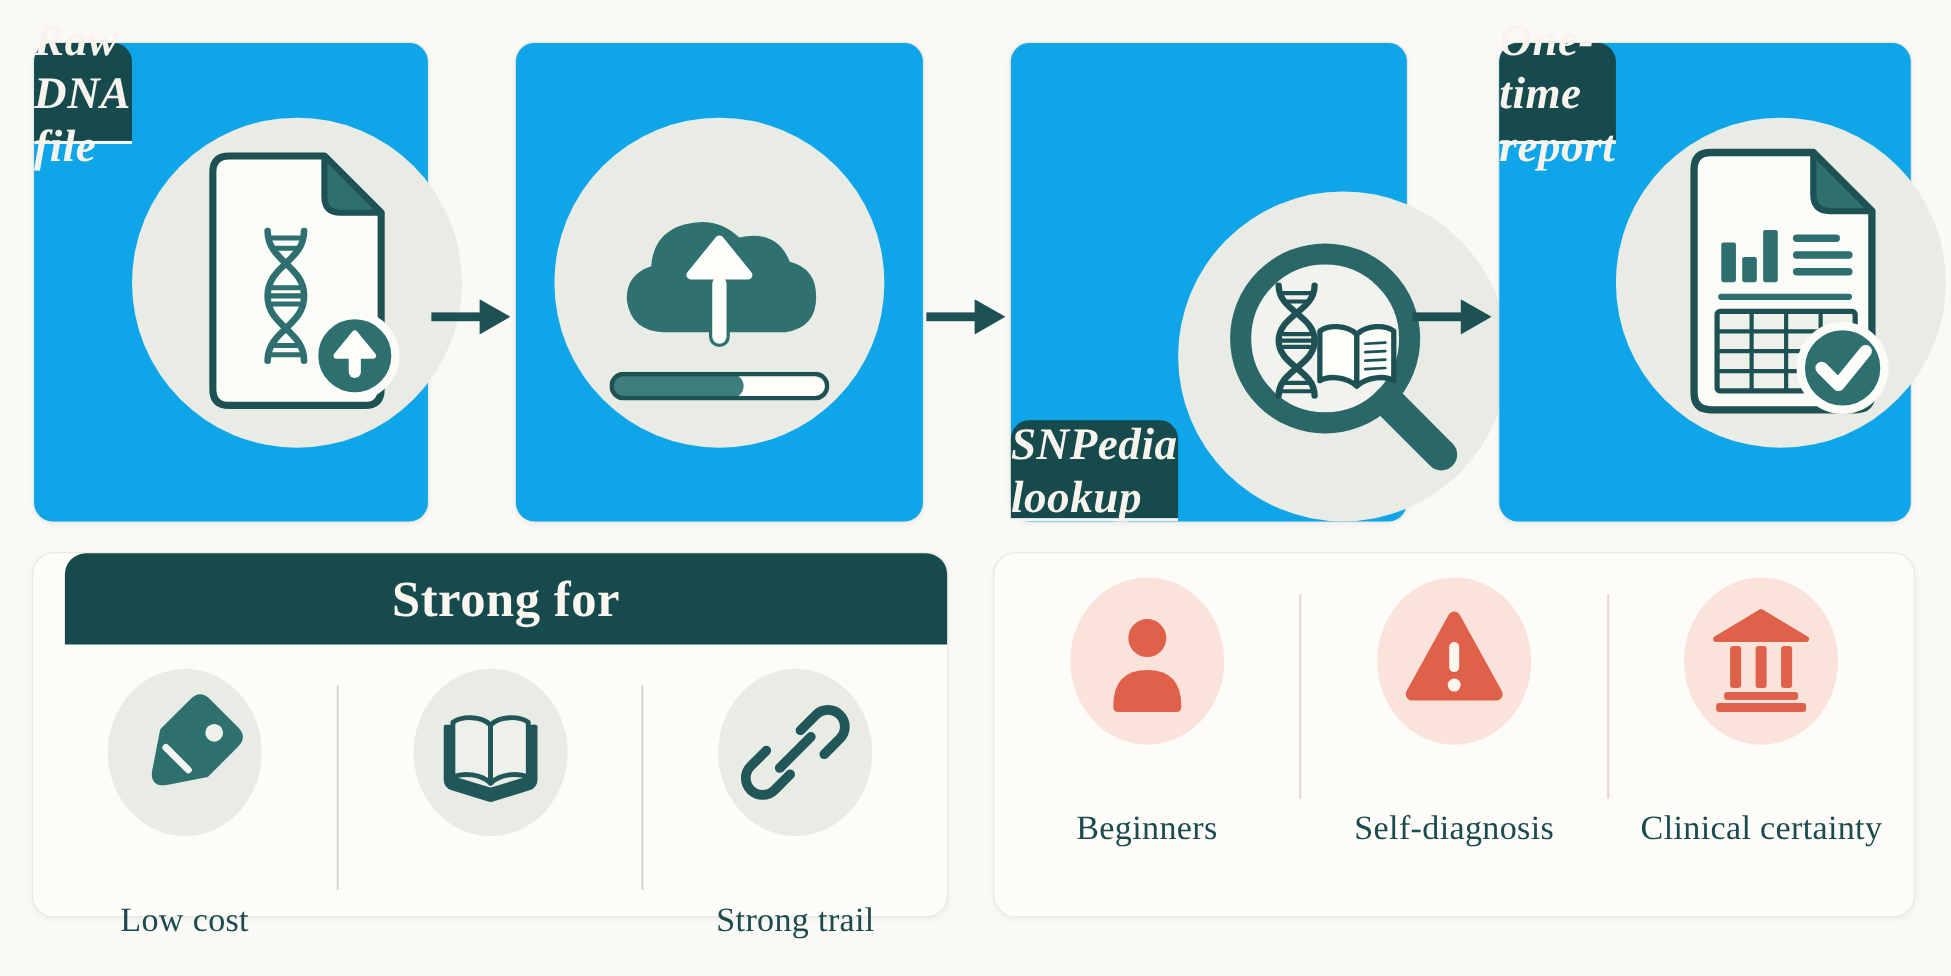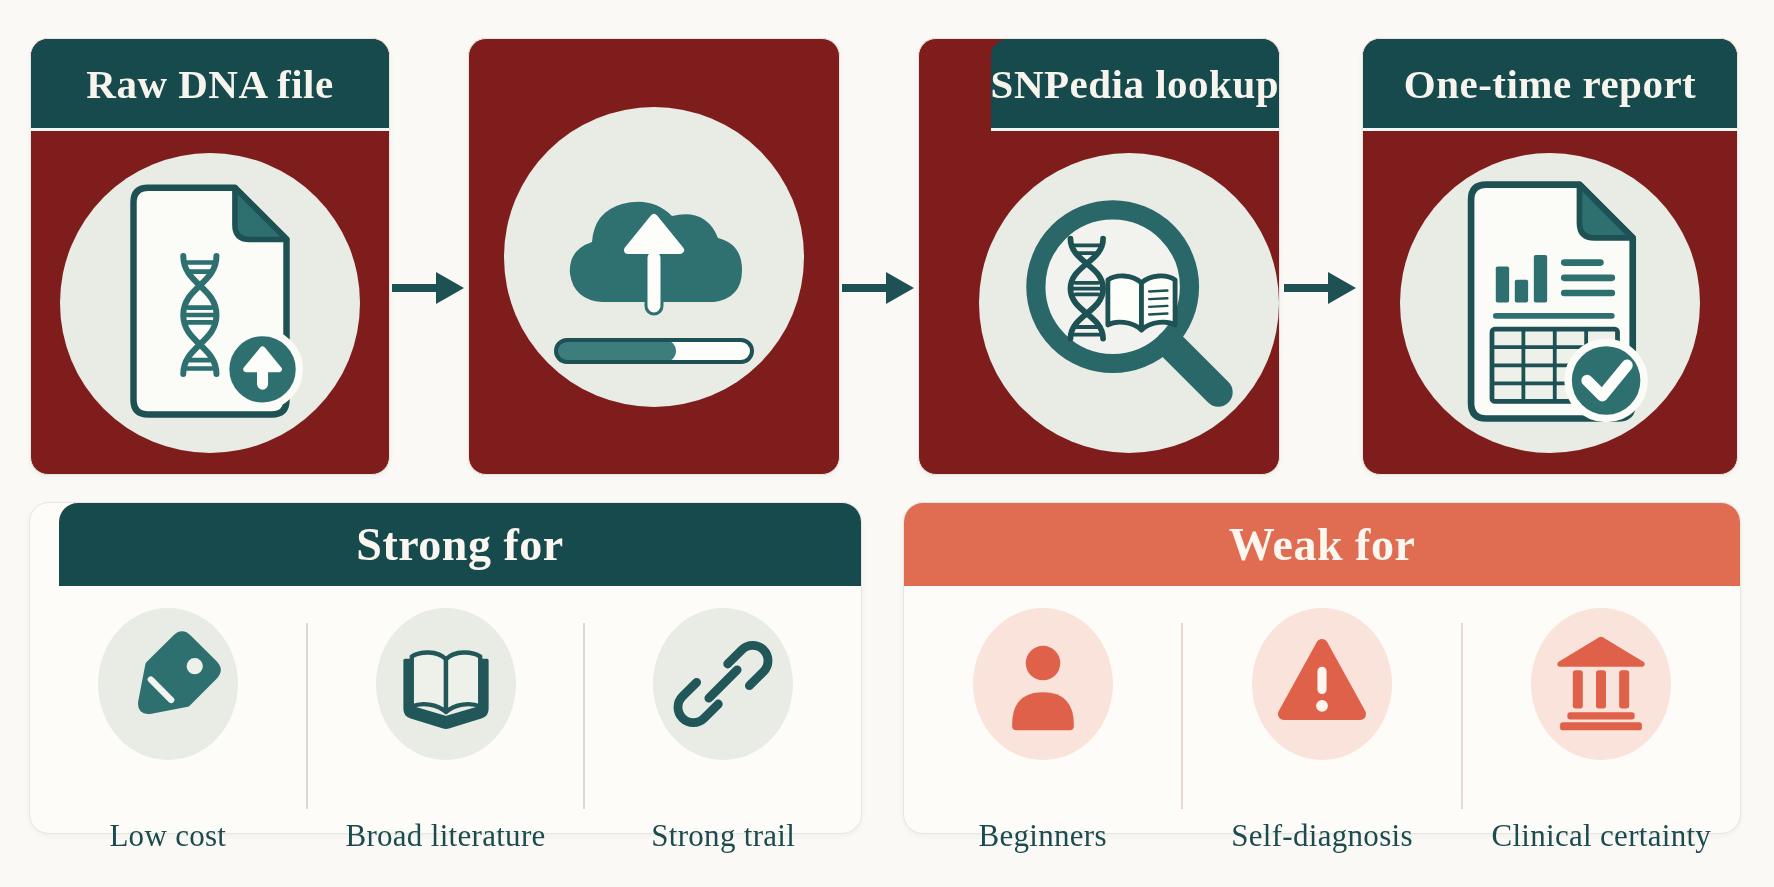--- a/index.html
+++ b/index.html
@@ -6,23 +6,23 @@
   body{
     width:1774px;height:887px;position:relative;overflow:hidden;
     background:#faf9f5;
     font-family:"Liberation Serif","DejaVu Serif",serif;
   }
   .stage{position:absolute;inset:0;}
 
   
   .flow-card{
     position:absolute;top:38px;height:435px;
-    background:#7f1d1d;border:1px solid #e8e6e0;border-radius:18px;
+    background:#0ea5e9;border:1px solid #e8e6e0;border-radius:18px;
     box-shadow:0 2px 5px rgba(40,50,50,0.05);
-    display:flex;flex-direction:column;
+    display:flex;flex-direction:row;font-style:italic;
   }
   .flow-card .hd{
     height:89px;flex:0 0 89px;background:#174a4c;border-radius:17px 17px 0 0;
     display:flex;align-items:center;justify-content:center;
     color:#f7f4ee;font-size:41px;font-weight:bold;letter-spacing:.5px;
     border-bottom:3px solid #eef6f6;
   }
   .flow-card .bd{
     flex:1;display:flex;align-items:center;justify-content:center;
   }
@@ -237,21 +237,20 @@
       <div class="vdiv"></div>
 
       <div class="tile">
         <div class="bubble">
           <svg width="118" height="112" viewBox="0 0 180 180">
             <path d="M24,52 L24,130 Q24,140 34,143 L86,159 L90,160 L94,159 L146,143 Q156,140 156,130 L156,52 L143,52 L143,128 L90,144 L37,128 L37,52 Z" fill="#215759" stroke="#215759" stroke-width="5" stroke-linejoin="round"></path>
             <path d="M90,50 C76,36 48,37 35,46 L35,126 C51,119 76,122 90,135 Z" fill="#eef0ea" stroke="#215759" stroke-width="7" stroke-linejoin="round"></path>
             <path d="M90,50 C104,36 132,37 145,46 L145,126 C129,119 104,122 90,135 Z" fill="#eef0ea" stroke="#215759" stroke-width="7" stroke-linejoin="round"></path>
           </svg>
         </div>
-        <div class="lbl">Broad literature</div>
       </div>
 
       <div class="vdiv"></div>
 
       <div class="tile">
         <div class="bubble">
           <svg width="106" height="106" viewBox="0 0 180 180">
             <g stroke="#215759" stroke-width="15" stroke-linecap="round" fill="none">
               <line x1="66" y1="114" x2="114" y2="66"></line>
               <path d="M98,56 l24,-24 a26,26 0 1 1 36.8,36.8 l-24,24"></path>
@@ -259,23 +258,20 @@
             </g>
           </svg>
         </div>
         <div class="lbl">Strong trail</div>
       </div>
 
     </div>
   </div>
 
   <div class="panel weak">
-    <div class="hd">
-      <span>Weak for</span>
-    </div>
     <div class="bd">
 
       <div class="tile">
         <div class="bubble">
           <svg width="100" height="100" viewBox="0 0 110 110">
             <circle cx="55" cy="32" r="19" fill="#e0614a"></circle>
             <path d="M21,100 Q21,64 55,64 Q89,64 89,100 L89,101 Q89,106 84,106 H26 Q21,106 21,101 Z" fill="#e0614a"></path>
           </svg>
         </div>
         <div class="lbl">Beginners</div>

